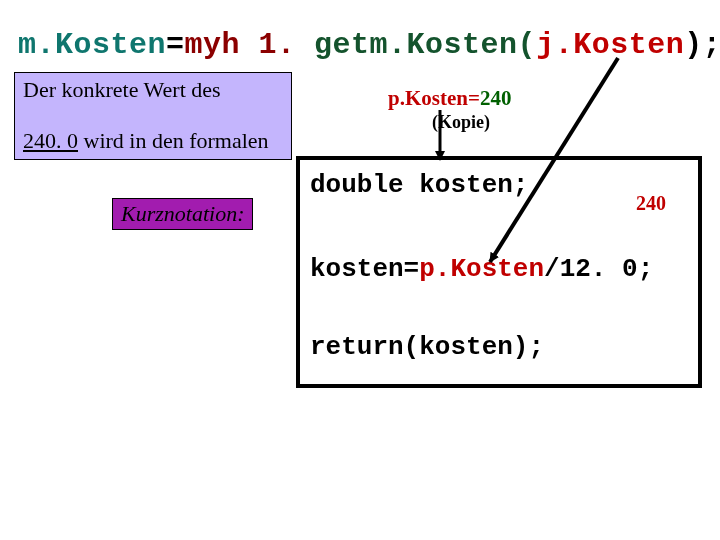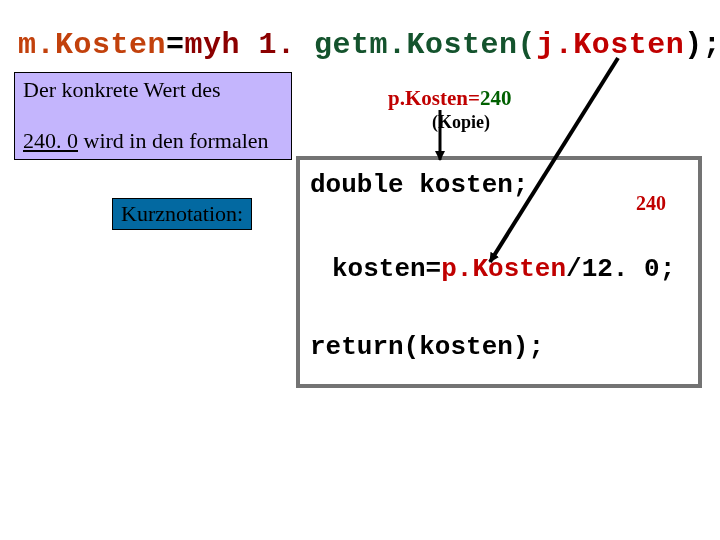--- a/index.html
+++ b/index.html
@@ -14,21 +14,21 @@
   .code-line {
     position: absolute;
     top: 28px;
     left: 18px;
     font-family: "Courier New", monospace;
     font-size: 30px;
     font-weight: bold;
     letter-spacing: 0.5px;
     white-space: nowrap;
   }
-  .code-line .mk { color: #c2410c; }
+  .code-line .mk { color: #0f766e; }
   .code-line .eq { color: #000; }
   .code-line .obj { color: #8b0000; }
   .code-line .call { color: #14532d; }
   .code-line .jk { color: #c00000; margin-top: 36px; }
   .code-line .tail { color: #000; }
 
   .descbox {
     position: absolute;
     top: 72px;
     left: 14px;
@@ -41,21 +41,22 @@
   }
   .descbox .num { text-decoration: underline; }
 
   .kurzbox {
     position: absolute;
     top: 198px;
     left: 112px;
     border: 1px solid #000;
     padding: 2px 8px;
     font-size: 22px;
-    background: #0369a1;
+    background: #a21caf;
+    font-style: italic;
   }
 
   .pkosten {
     position: absolute;
     top: 86px;
     left: 388px;
     font-family: "Comic Sans MS", "Marker Felt", cursive;
     font-size: 21px;
     font-weight: bold;
     color: #c00000;
@@ -70,21 +71,21 @@
     font-weight: bold;
     color: #000;
   }
 
   .codebox {
     position: absolute;
     top: 156px;
     left: 296px;
     width: 406px;
     height: 232px;
-    border: 4px solid #737373;
+    border: 4px solid #000000;
     background: #fff;
   }
   .codebox .ln {
     position: absolute;
     font-family: "Courier New", monospace;
     font-size: 26px;
     font-weight: bold;
     color: #000;
     white-space: nowrap;
   }
@@ -122,21 +123,21 @@
 </div>
 
 <div class="pkosten">
   <span>p.Kosten=</span><span class="val">240</span>
 </div>
 <div class="kopie">(Kopie)</div>
 
 <div class="codebox">
   <div class="ln" style="top:10px; left:10px;">double kosten;</div>
   <div class="val240" style="top:32px; left:336px;">240</div>
-  <div class="ln" style="top:94px; left:10px;margin-left:22px;">
+  <div class="ln" style="top:94px; left:10px;">
     <span>kosten=</span><span class="pk">p.Kosten</span><span>/12. 0;</span>
   </div>
   <div class="ln" style="top:172px; left:10px;">return(kosten);</div>
 </div>
 
 <svg class="arrows">
   <defs>
     <marker id="ah" markerWidth="12" markerHeight="12" refX="9" refY="5" orient="auto" markerUnits="userSpaceOnUse">
       <path d="M0,0 L10,5 L0,10 Z" fill="#000"></path>
     </marker>

